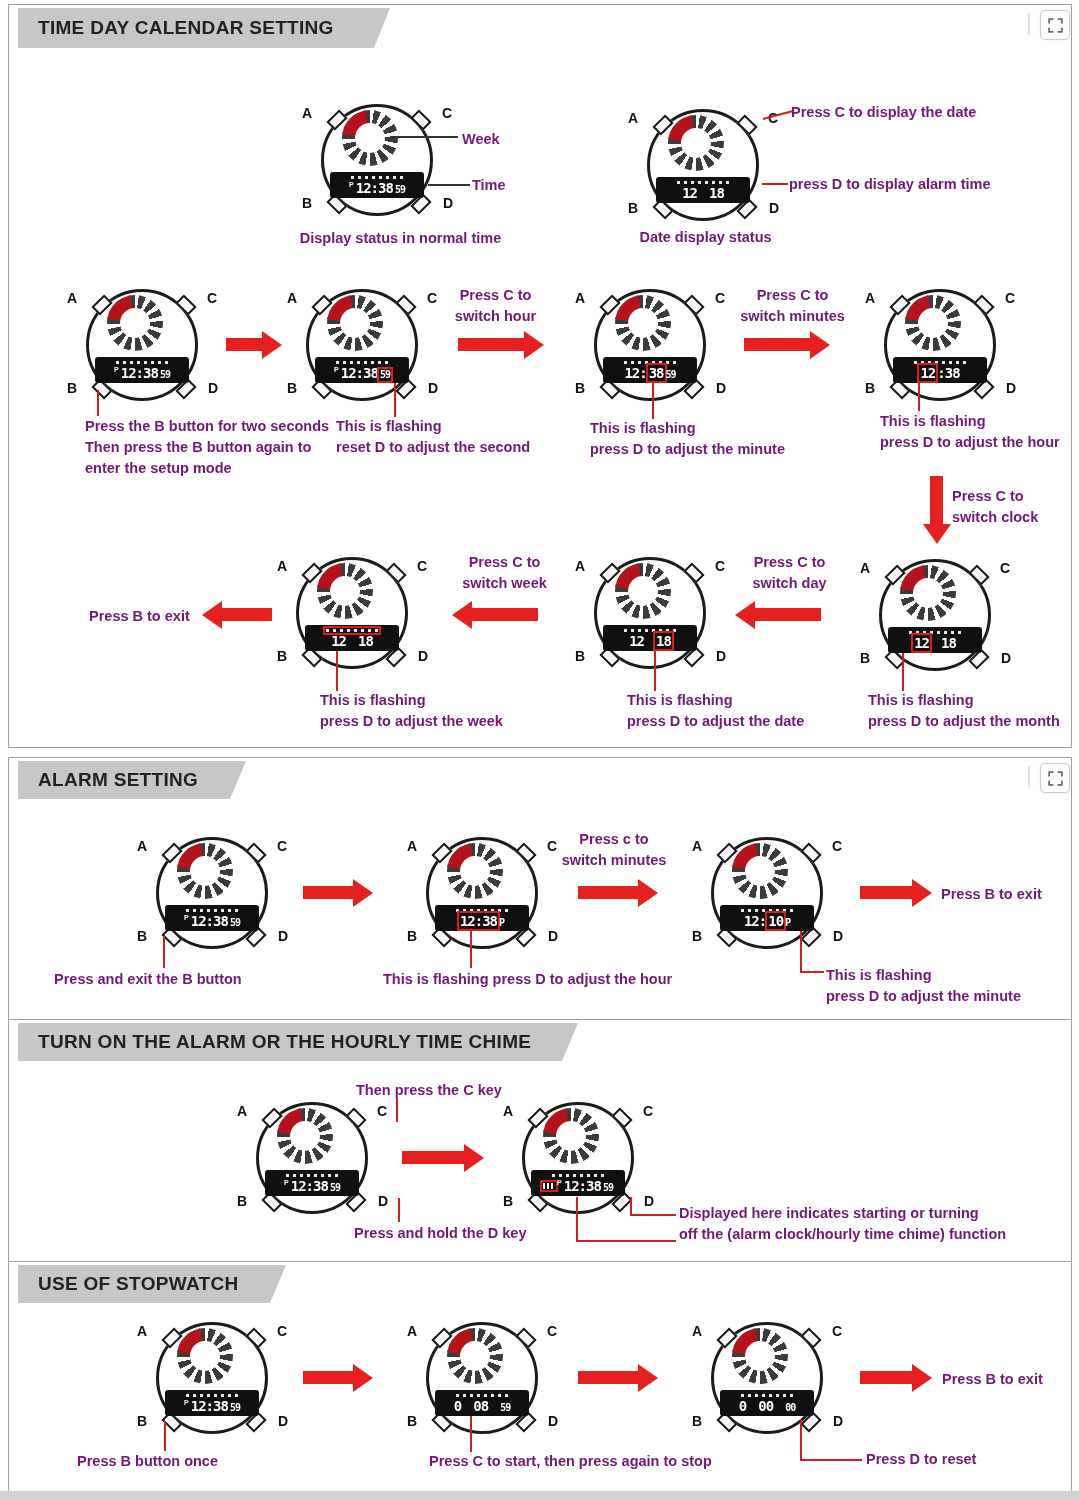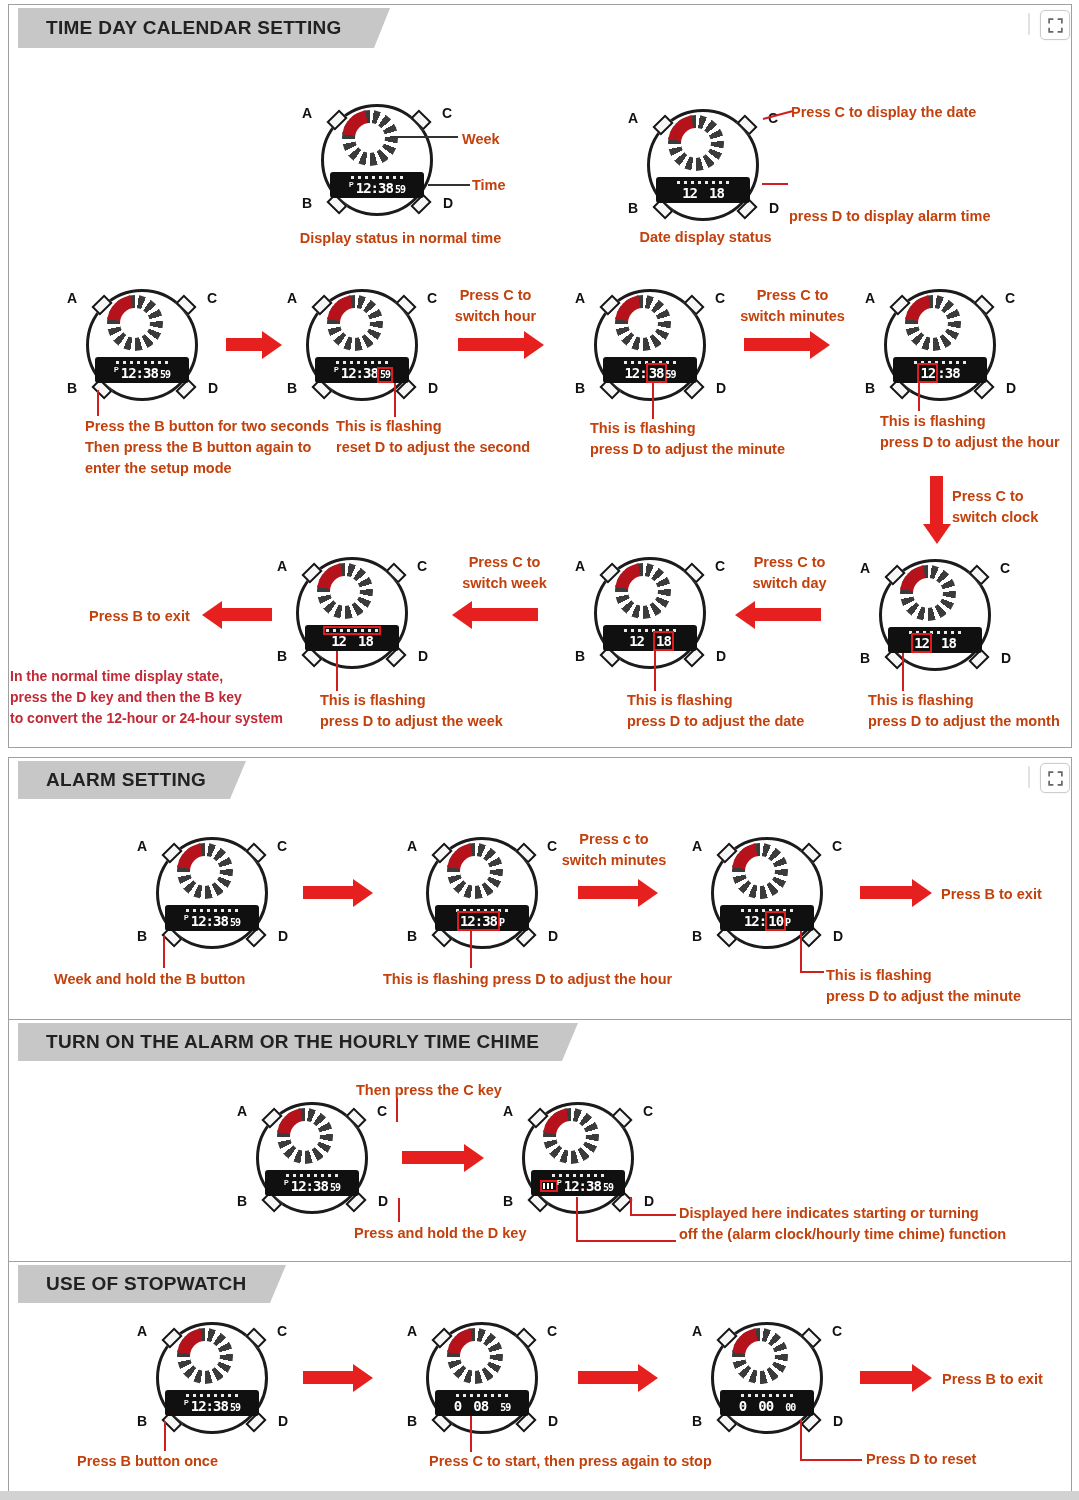--- a/index.html
+++ b/index.html
@@ -3,21 +3,21 @@
 <meta charset="utf-8">
 <style>
   html,body { margin:0; padding:0; background:#fff; }
   #page { position:relative; width:1079px; height:1500px; background:#fff;
           font-family:"Liberation Sans",sans-serif; overflow:hidden; }
 
   .sec { position:absolute; border:1px solid #a0a0a0; background:#fff; }
 
   .hdr { position:absolute; background:#c7c7c7;
          clip-path:polygon(0 0,100% 0,calc(100% - 16px) 100%,0 100%);
-         display:flex; align-items:center; padding-left:28px; box-sizing:border-box;
+         display:flex; align-items:center; padding-left:20px; box-sizing:border-box;
          font-size:19px; font-weight:bold; color:#222; letter-spacing:.3px; }
 
   .exp-icon { position:absolute; width:28px; height:28px; border:1px solid #ccc;
               border-radius:5px; background:#fff; display:flex; align-items:center;
               justify-content:center; box-shadow:0 0 2px rgba(0,0,0,.08); }
   .exp-div { position:absolute; width:2px; height:22px; background:#e2e2e2; border-radius:1px; }
 
   
   .watch { position:absolute; width:170px; height:140px; }
   .w-circle { position:absolute; left:29px; top:12px; width:112px; height:112px;
@@ -67,21 +67,21 @@
                   border-left:14px solid transparent; border-right:14px solid transparent; }
 
   
   .lead { position:absolute; background:#cf1f1f; }
   .lead.v { width:2px; }
   .lead.h { height:2px; }
   .lead.blk { background:#333; }
   .lead.rot { height:2px; transform-origin:left center; }
 
   
-  .cap { position:absolute; font-size:14.5px; font-weight:bold; color:#c2410c;
+  .cap { position:absolute; font-size:14.5px; font-weight:bold; color:#701a75;
          line-height:21px; white-space:nowrap; }
   .cap.ctr { text-align:center; }
   .cap.note { color:#c22936; font-size:14px; }
 
   .bottom-strip { position:absolute; left:0; top:1491px; width:1079px; height:9px; background:#d2d2d2; }
 </style>
 </head>
 <body>
 
 <div id="page">
@@ -486,21 +486,21 @@
   <span class="lead h" style="left:630px; top:1214px; width:46px;"></span>
   <span class="lead v" style="left:164px; top:1421px; height:30px;"></span>
   <span class="lead v" style="left:470px; top:1416px; height:36px;"></span>
   <span class="lead v" style="left:800px; top:1419px; height:42px;"></span>
   <span class="lead h" style="left:800px; top:1459px; width:62px;"></span>
 
   <div class="cap" style="left:462px; top:129px;">Week</div>
   <div class="cap" style="left:472px; top:175px;">Time</div>
   <div class="cap ctr" style="left:288px; top:228px; width:225px;">Display status in normal time</div>
   <div class="cap" style="left:791px; top:102px;">Press C to display the date</div>
-  <div class="cap" style="left:789px; top:174px;margin-top:32px;">press D to display alarm time</div>
+  <div class="cap" style="left:789px; top:174px;">press D to display alarm time</div>
   <div class="cap ctr" style="left:628px; top:227px; width:155px;">Date display status</div>
 
   <div class="cap" style="left:45px; top:416px;margin-left:40px;">
     <div>Press the B button for two seconds</div>
     <div>Then press the B button again to</div>
     <div>enter the setup mode</div>
   </div>
 
   <div class="cap" style="left:336px; top:416px;">
     <div>This is flashing</div>
@@ -540,27 +540,22 @@
   </div>
   <div class="cap ctr" style="left:452px; top:552px; width:105px;">
     <div>Press C to</div>
     <div>switch week</div>
   </div>
   <div class="cap" style="left:320px; top:690px;">
     <div>This is flashing</div>
     <div>press D to adjust the week</div>
   </div>
   <div class="cap" style="left:89px; top:606px;">Press B to exit</div>
-  <div class="cap note" style="left:10px; top:666px;">
-    <div>In the normal time display state,</div>
-    <div>press the D key and then the B key</div>
-    <div>to convert the 12-hour or 24-hour system</div>
-  </div>
-
-  <div class="cap" style="left:54px; top:969px;">Week and hold the B button</div>
+
+  <div class="cap" style="left:54px; top:969px;">Press and exit the B button</div>
   <div class="cap" style="left:383px; top:969px;">This is flashing press D to adjust the hour</div>
   <div class="cap ctr" style="left:558px; top:829px; width:112px;">
     <div>Press c to</div>
     <div>switch minutes</div>
   </div>
   <div class="cap" style="left:826px; top:965px;">
     <div>This is flashing</div>
     <div>press D to adjust the minute</div>
   </div>
   <div class="cap" style="left:941px; top:884px;">Press B to exit</div>

